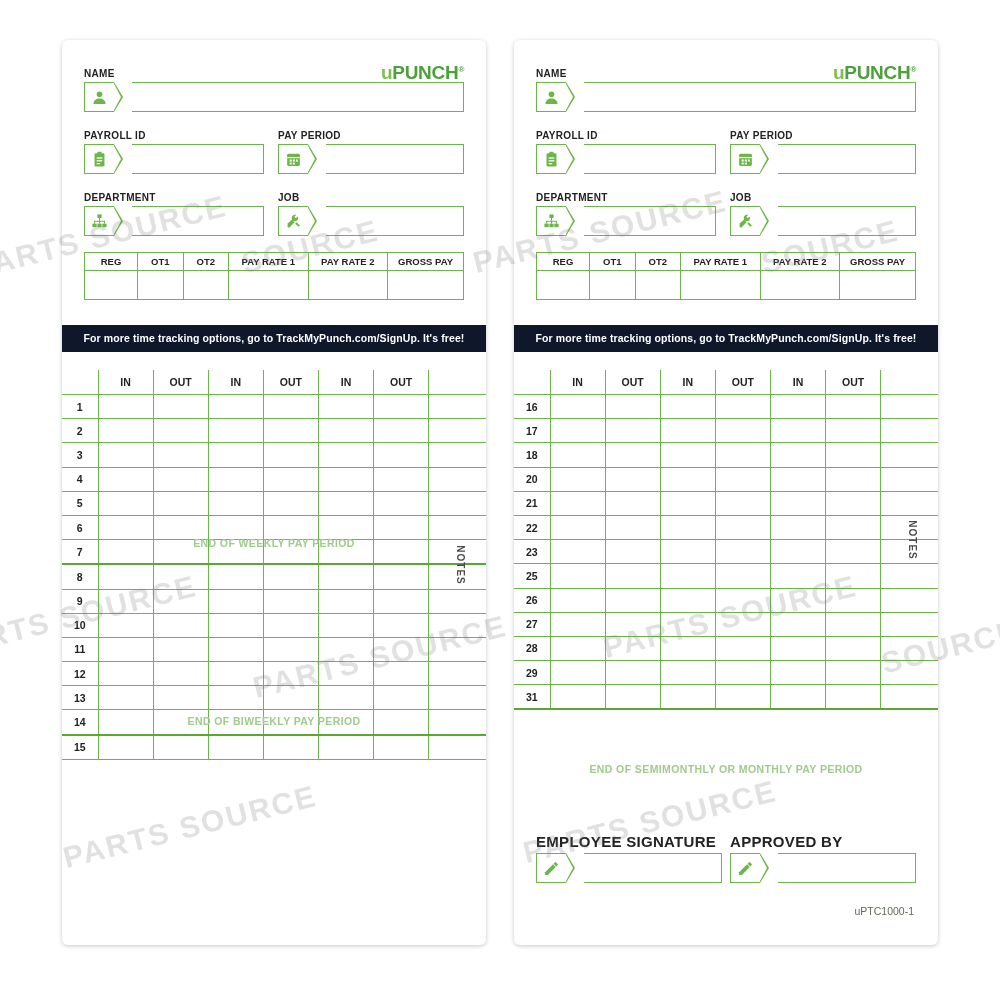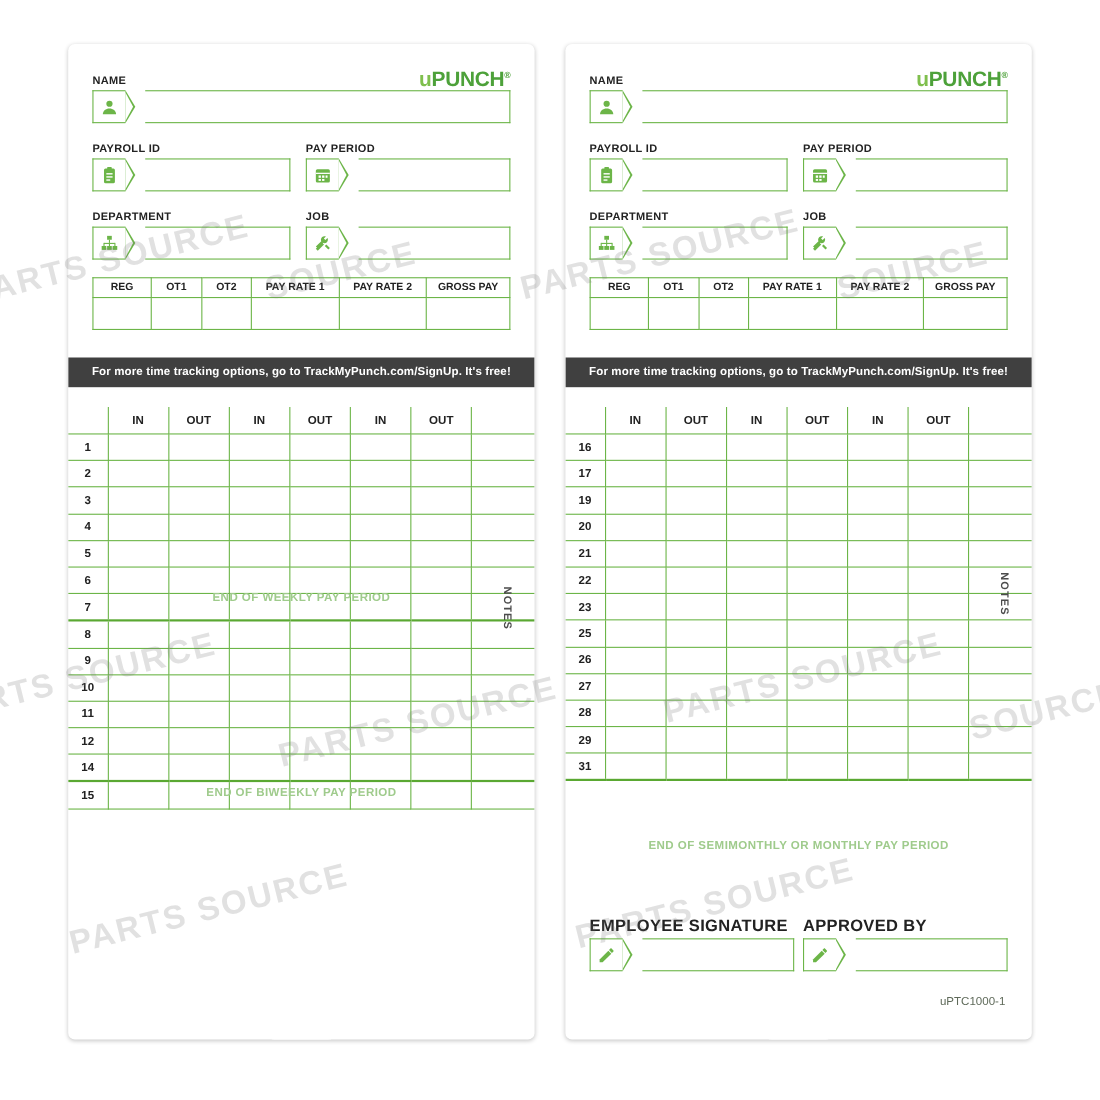--- a/index.html
+++ b/index.html
@@ -144,21 +144,21 @@
     font-weight: bold;
     color: #222;
     text-align: center;
     height: 17px;
     padding: 0;
   }
   .pay-table td { height: 28px; }
 
   
   .promo {
-    background: #404040;
+    background: #0f172a;
     color: #ffffff;
     font-size: 10.5px;
     font-weight: bold;
     text-align: center;
     padding: 7px 0 8px 0;
     letter-spacing: 0.1px;
   }
 
   
   .grid-wrap { position: relative; }
@@ -508,20 +508,30 @@
             <tr>
               <td class="rownum">12</td>
               <td></td>
               <td></td>
               <td></td>
               <td></td>
               <td></td>
               <td></td>
               <td class="notes-col"></td>
             </tr>
+            <tr>
+              <td class="rownum">13</td>
+              <td></td>
+              <td></td>
+              <td></td>
+              <td></td>
+              <td></td>
+              <td></td>
+              <td class="notes-col"></td>
+            </tr>
             <tr class="thick-bottom">
               <td class="rownum">14</td>
               <td></td>
               <td></td>
               <td></td>
               <td></td>
               <td></td>
               <td></td>
               <td class="notes-col"></td>
             </tr>
@@ -709,21 +719,21 @@
               <td class="rownum">17</td>
               <td></td>
               <td></td>
               <td></td>
               <td></td>
               <td></td>
               <td></td>
               <td class="notes-col"></td>
             </tr>
             <tr>
-              <td class="rownum">19</td>
+              <td class="rownum">18</td>
               <td></td>
               <td></td>
               <td></td>
               <td></td>
               <td></td>
               <td></td>
               <td class="notes-col"></td>
             </tr>
             <tr>
               <td class="rownum">20</td>

